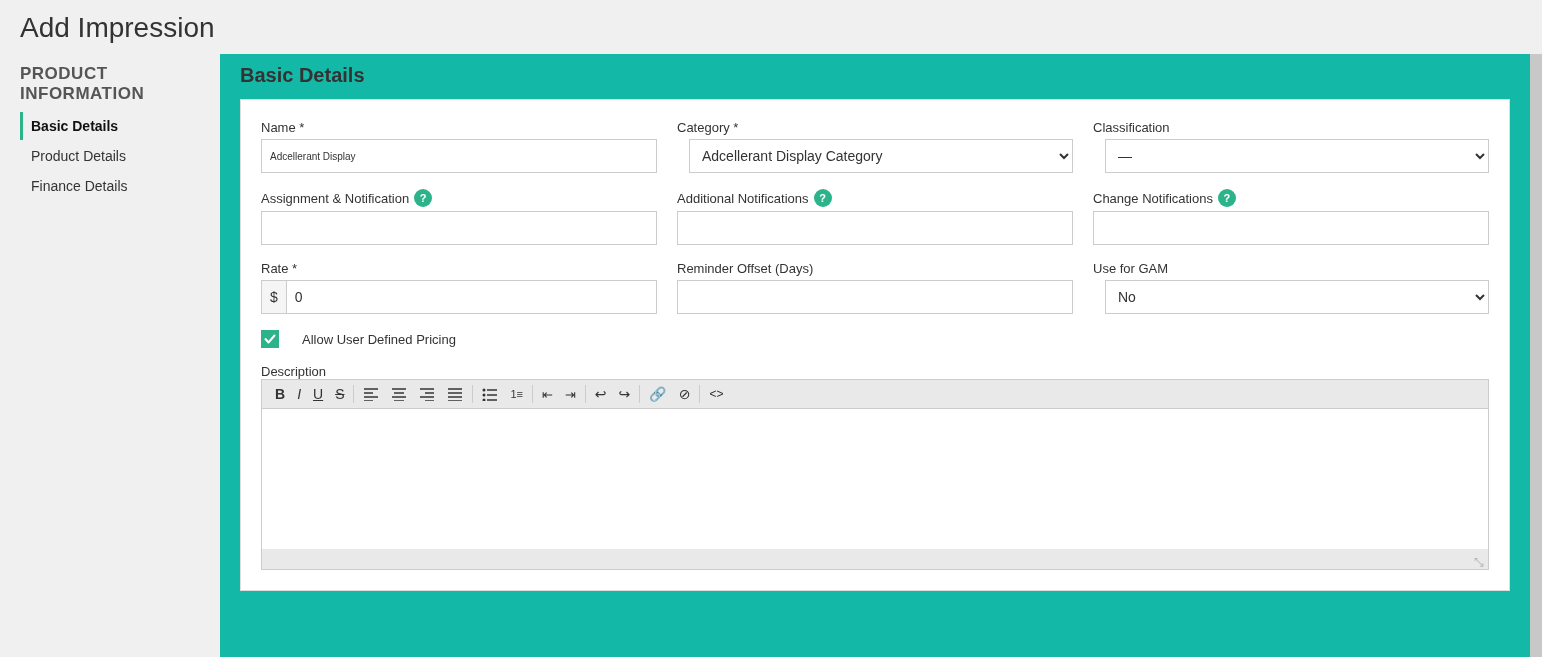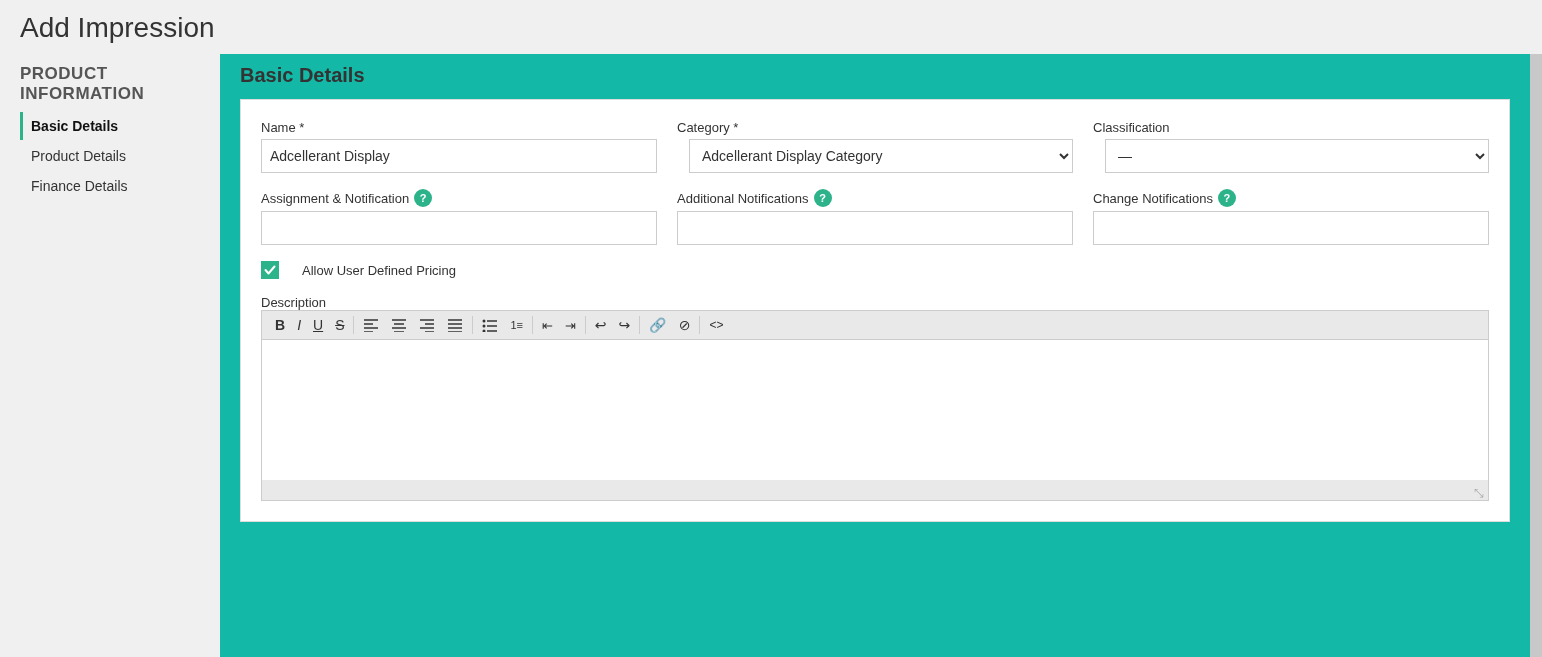--- a/index.html
+++ b/index.html
@@ -99,21 +99,21 @@
       background: #2db38a;
       border-radius: 50%;
       color: #fff;
       font-size: 11px;
       font-weight: bold;
       cursor: pointer;
     }
     .form-input {
       border: 1px solid #ccc;
       padding: 6px 8px;
-      font-size: 14px;
+      font-size: 10px;
       color: #333;
       background: #fff;
       height: 34px;
     }
     .form-select {
       border: 1px solid #ccc;
       padding: 6px 8px;
       font-size: 14px;
       color: #333;
       background: #fff;
@@ -286,20 +286,37 @@
           </div>
           <div class="form-group">
             <label class="form-label">
               <span>Change Notifications</span>
               <span class="help-icon">?</span>
             </label>
             <input class="form-input" type="text" value="" style="">
           </div>
         </div>
 
+        <div class="form-row">
+          <div class="form-group">
+            <label class="form-label">Rate *</label>
+            <div class="rate-group">
+              <span class="rate-prefix">$</span>
+              <input class="rate-input" type="text" value="0" style="">
+            </div>
+          </div>
+          <div class="form-group">
+            <label class="form-label">Reminder Offset (Days)</label>
+            <input class="form-input" type="text" value="" style="">
+          </div>
+          <div class="form-group">
+            <label class="form-label">Use for GAM</label>
+            <select class="form-select"><option>No</option><option>Yes</option></select>
+          </div>
+        </div>
 
         <div class="checkbox-row">
           <div class="checkbox-custom">
             <svg viewBox="0 0 12 12" fill="none" xmlns="http://www.w3.org/2000/svg">
               <polyline points="1.5,6 4.5,9.5 10.5,2.5" stroke="white" stroke-width="2" stroke-linecap="round" stroke-linejoin="round"></polyline>
             </svg>
           </div>
           <span class="checkbox-label">Allow User Defined Pricing</span>
         </div>
 

